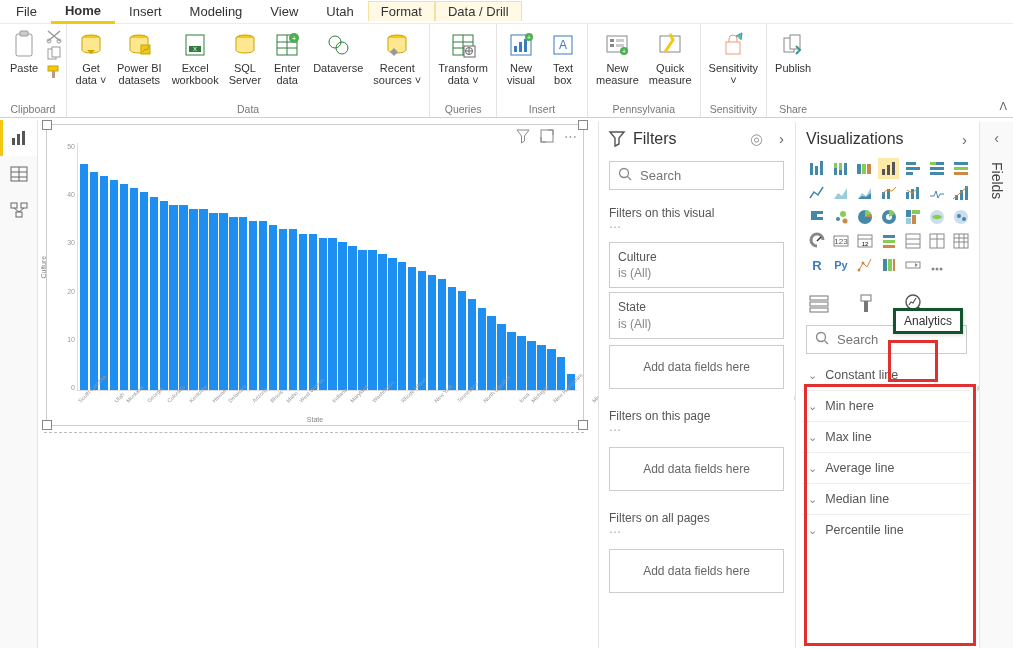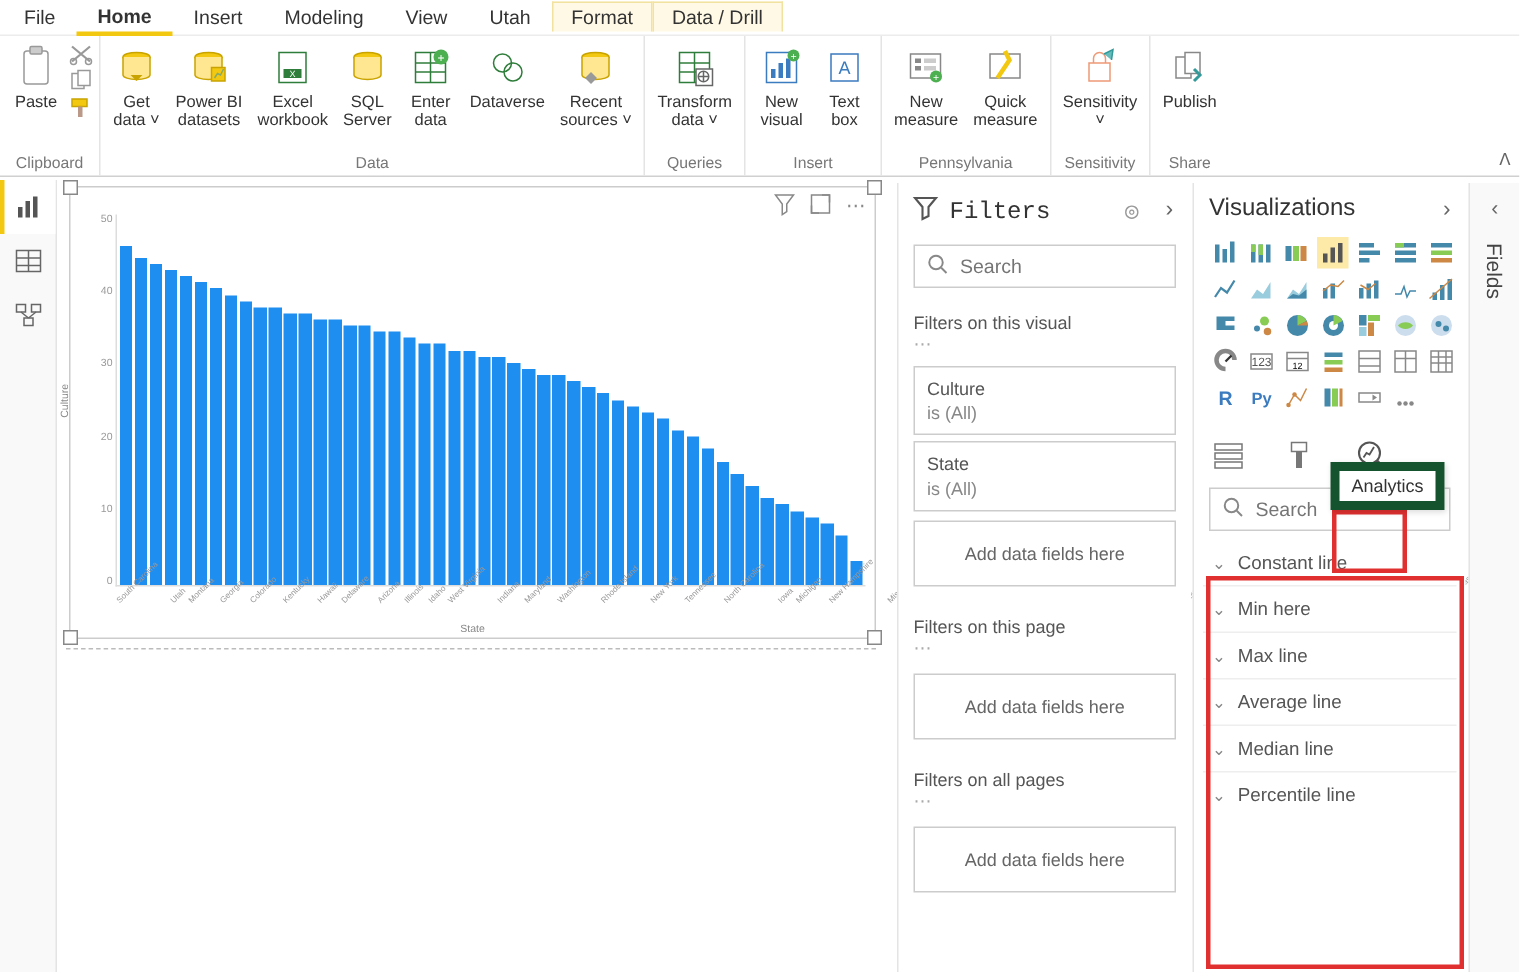--- a/index.html
+++ b/index.html
@@ -136,25 +136,24 @@
   
   .filters-pane {
     position:absolute;
     left:598px; top:122px;
     width:196px; height:526px;
     border-left:1px solid #e4e4e4;
     background:#fff;
     padding:0;
   }
   .pane-header {
-    display:flex; align-items:center; gap:8px;
+    display:flex; align-items:flex-start; gap:8px;
     padding:8px 10px;
     font-size:15px;
     color:#333;
-    font-family:Liberation Mono, monospace;
   }
   .pane-header .spacer{flex:1}
   .search-box {
     margin:4px 10px 8px 10px;
     border:1px solid #ccc;
     display:flex; align-items:center;
     padding:5px 8px;
     gap:8px;
     font-size:13px;
     color:#888;
@@ -206,21 +205,21 @@
     display:flex; align-items:center; justify-content:center;
     cursor:pointer;
     color:#555;
   }
   .viz-grid .v.sel { background:#fde9a8; }
   .viz-grid .v svg{display:block}
   .viz-tooltip {
     position:absolute;
     right:14px; top:186px;
     background:#fff;
-    border:6px solid #14532d;
+    border:3px solid #14532d;
     padding:3px 8px;
     font-size:12px;
     box-shadow:1px 1px 4px rgba(0,0,0,.15);
     z-index:10;
   }
   .viz-tab-row {
     margin:14px 10px 4px 10px;
     display:flex; gap:22px;
   }
   .viz-tab-row .t {

